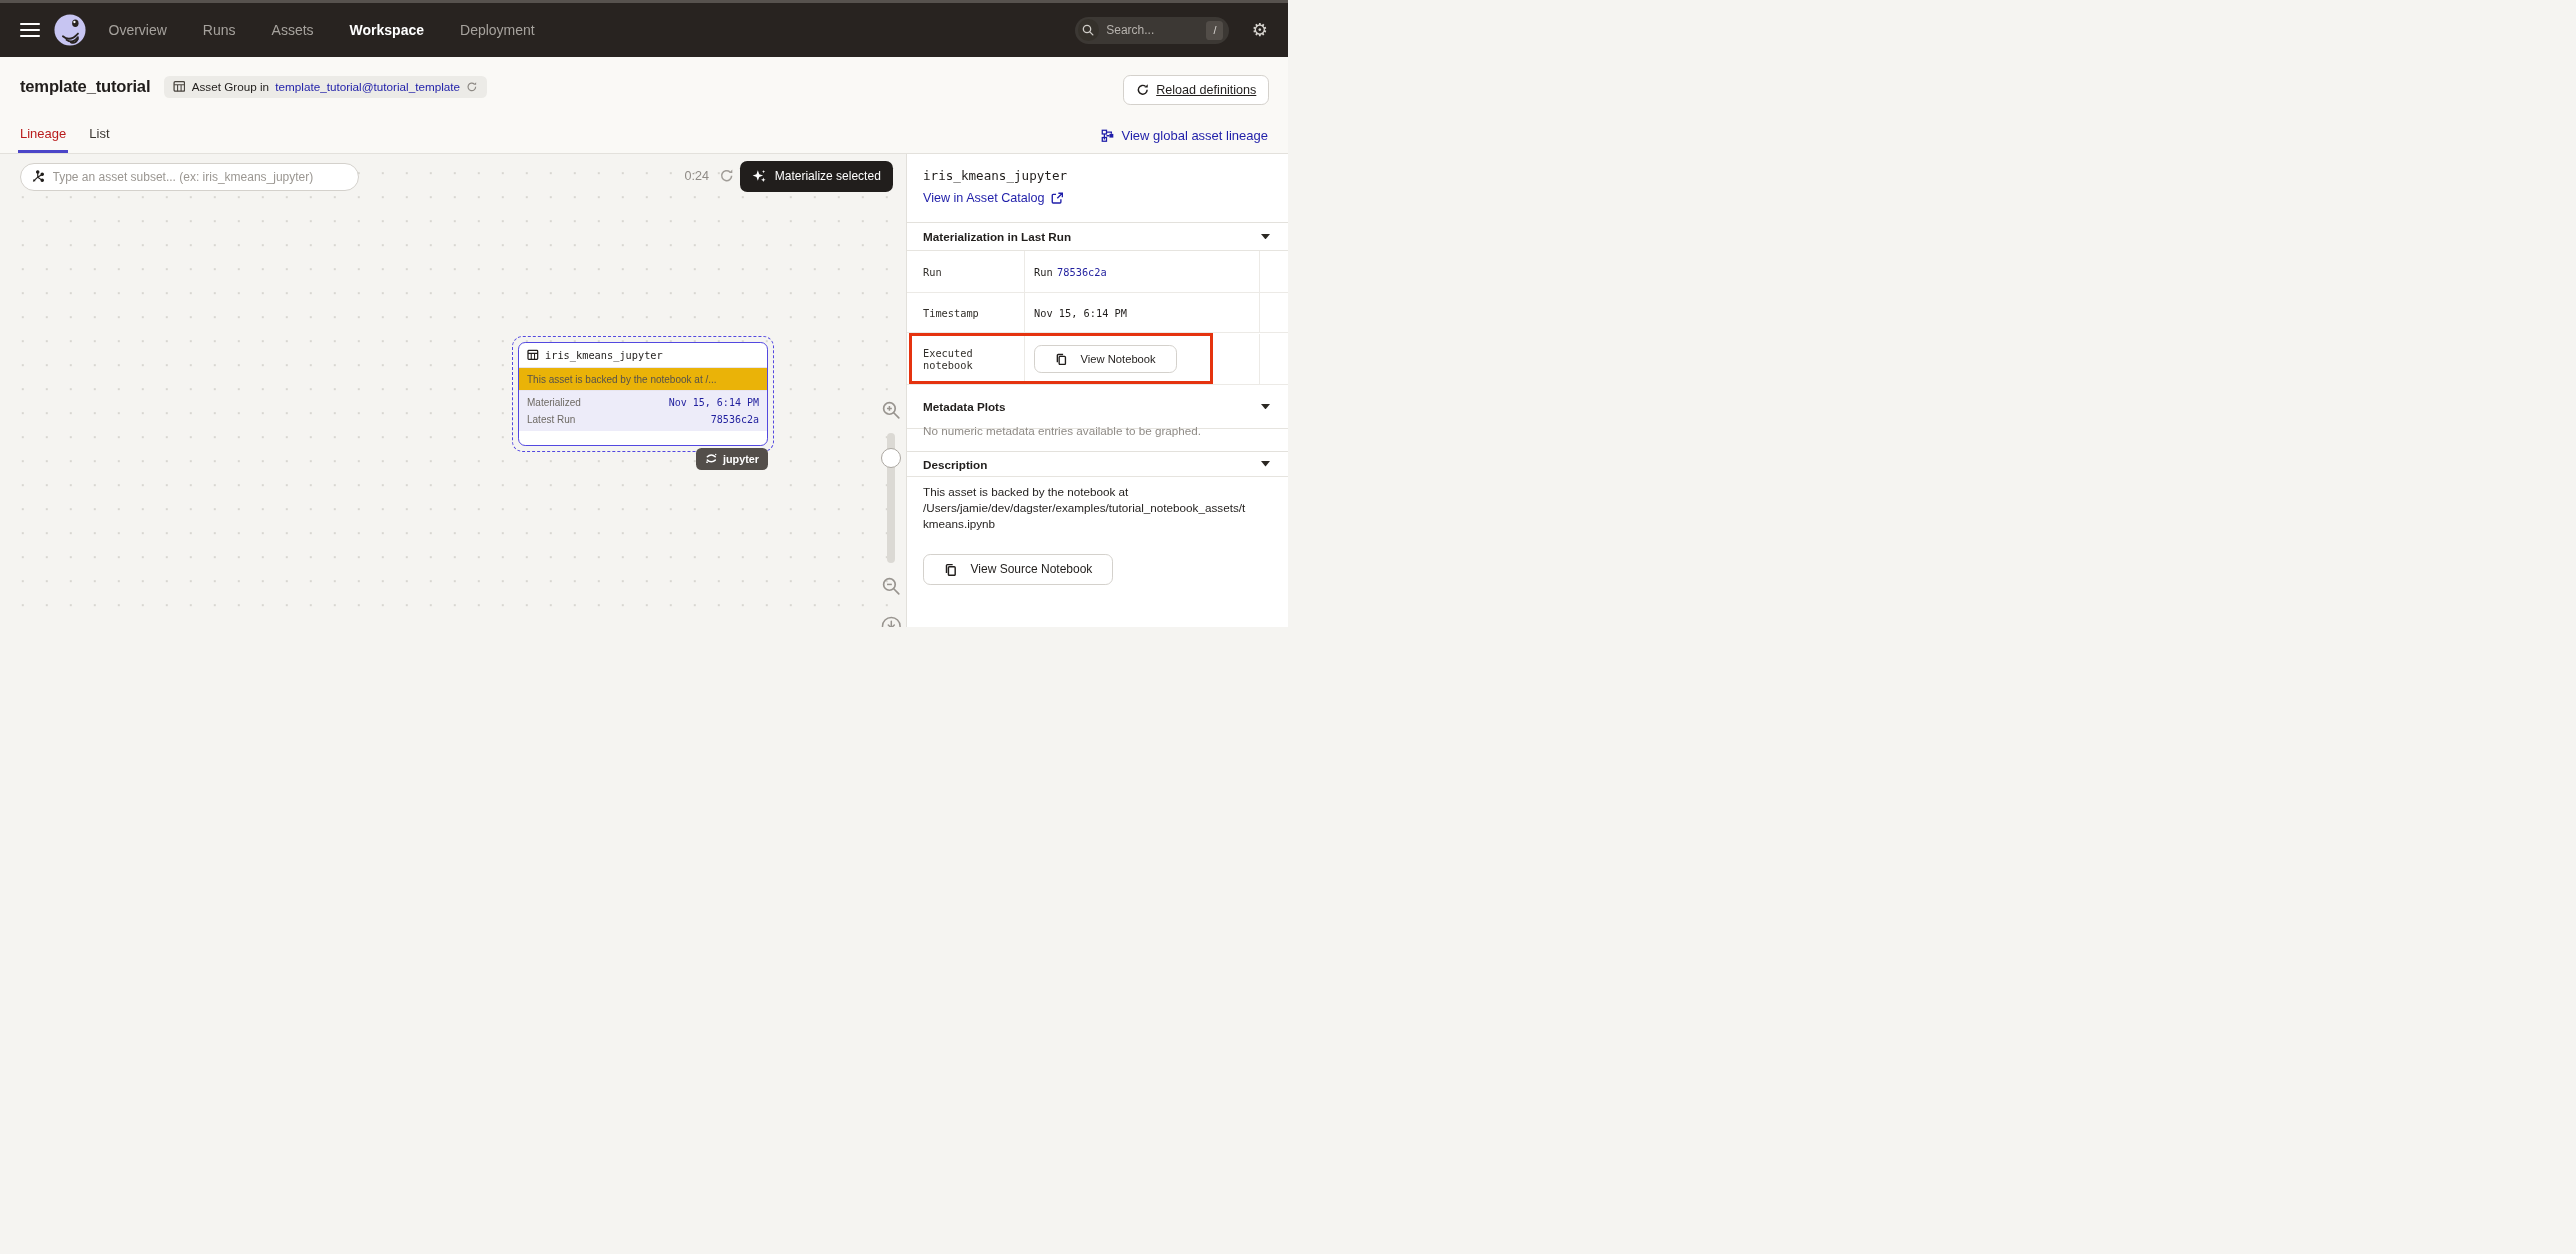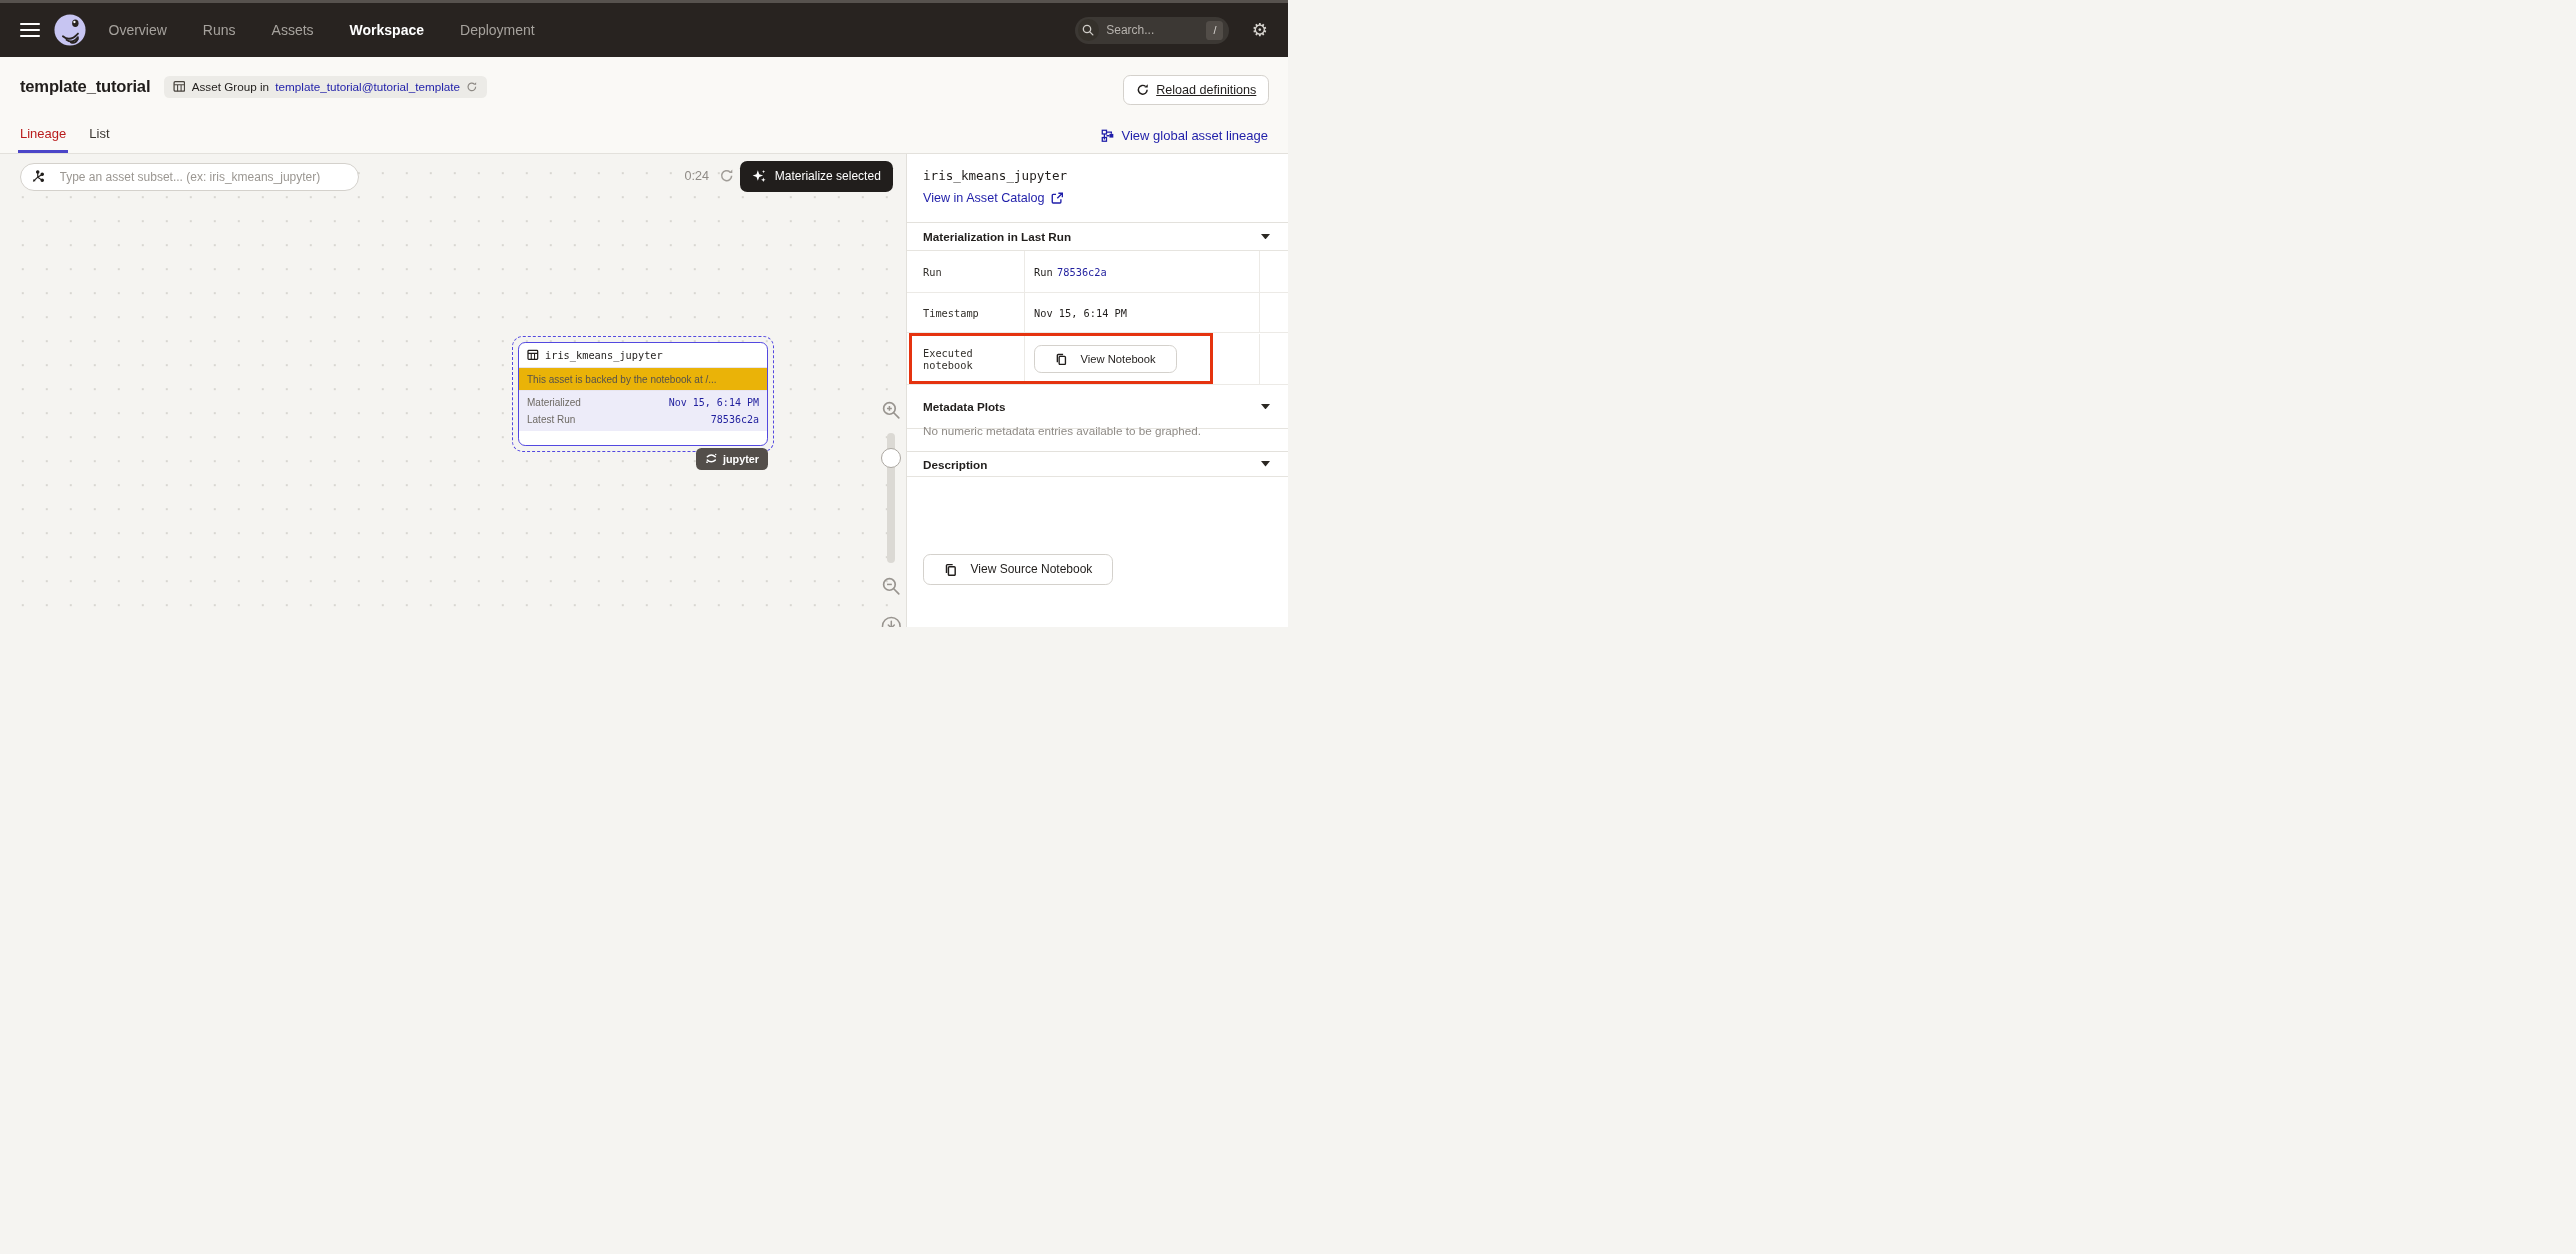--- a/index.html
+++ b/index.html
@@ -47,21 +47,21 @@
   .globallink { position:absolute; right:20px; bottom:10px; display:flex; align-items:center; gap:7.2px;
     color:#1F1EA9; font-size:13px; cursor:pointer; }
 
   
   .main { position:relative; height:473px; display:flex; }
   .canvas { position:relative; width:907px; height:100%; background:#F5F4F1; border-right:0.9px solid #E2E0DB;
     background-image:radial-gradient(circle, #D8D6D1 1.2px, transparent 1.3px);
     background-size:24px 24px; background-position:10.8px 7.2px; overflow:hidden; }
 
   .subsetbox { position:absolute; left:20px; top:9px; width:339px; height:28px; background:#fff;
-    border:0.9px solid #D4D1CC; border-radius:14.4px; display:flex; align-items:center; gap:15px; padding:0 10px; }
+    border:0.9px solid #D4D1CC; border-radius:14.4px; display:flex; align-items:center; gap:8px; padding:0 10px; }
   .subsetbox input { flex:1; min-width:0; border:none; outline:none; font-size:12px; color:#211E1C;
     font-family:"Liberation Sans",sans-serif; background:transparent; }
   .subsetbox input::placeholder { color:#9B9792; }
 
   .timer { position:absolute; right:197px; top:15.3px; color:#8F8B86; font-size:12.6px; }
   .timer-refresh { position:absolute; right:172px; top:13.5px; color:#A19D98; display:flex; cursor:pointer; }
   .materialize { position:absolute; right:12.6px; top:7.2px; height:30.5px; background:#211E1C; color:#fff;
     border:none; border-radius:7.2px; display:flex; align-items:center; gap:8px; padding:0 12.6px;
     font-size:12px; cursor:pointer; }
 
@@ -353,20 +353,25 @@
       <div class="sb-divider" style="top:297px;"></div>
 
       <div class="sec" style="top:298px; height:25px;">
         <span>Description</span>
         <span class="caret">
             <svg width="9" height="5.4" viewBox="0 0 10 6">
               <path d="M0 0 h10 L5 6 Z" fill="#2B2823"></path>
             </svg>
           </span>
       </div>
+      <div class="desc-text">
+        <div>This asset is backed by the notebook at</div>
+        <div>/Users/jamie/dev/dagster/examples/tutorial_notebook_assets/t</div>
+        <div>kmeans.ipynb</div>
+      </div>
       <button class="sb-btn sourcebtn">
         <svg width="13.5" height="13.5" viewBox="0 0 14 14">
             <rect x="4.6" y="3.8" width="7" height="9" rx="1" fill="none" stroke="#211E1C" stroke-width="1.5"></rect>
             <path d="M2.6 10.4 V2.6 a0.9 0.9 0 0 1 0.9 -0.9 H9" fill="none" stroke="#211E1C" stroke-width="1.5"></path>
           </svg>
         <span>View Source Notebook</span>
       </button>
 
     </div>
   </div>

